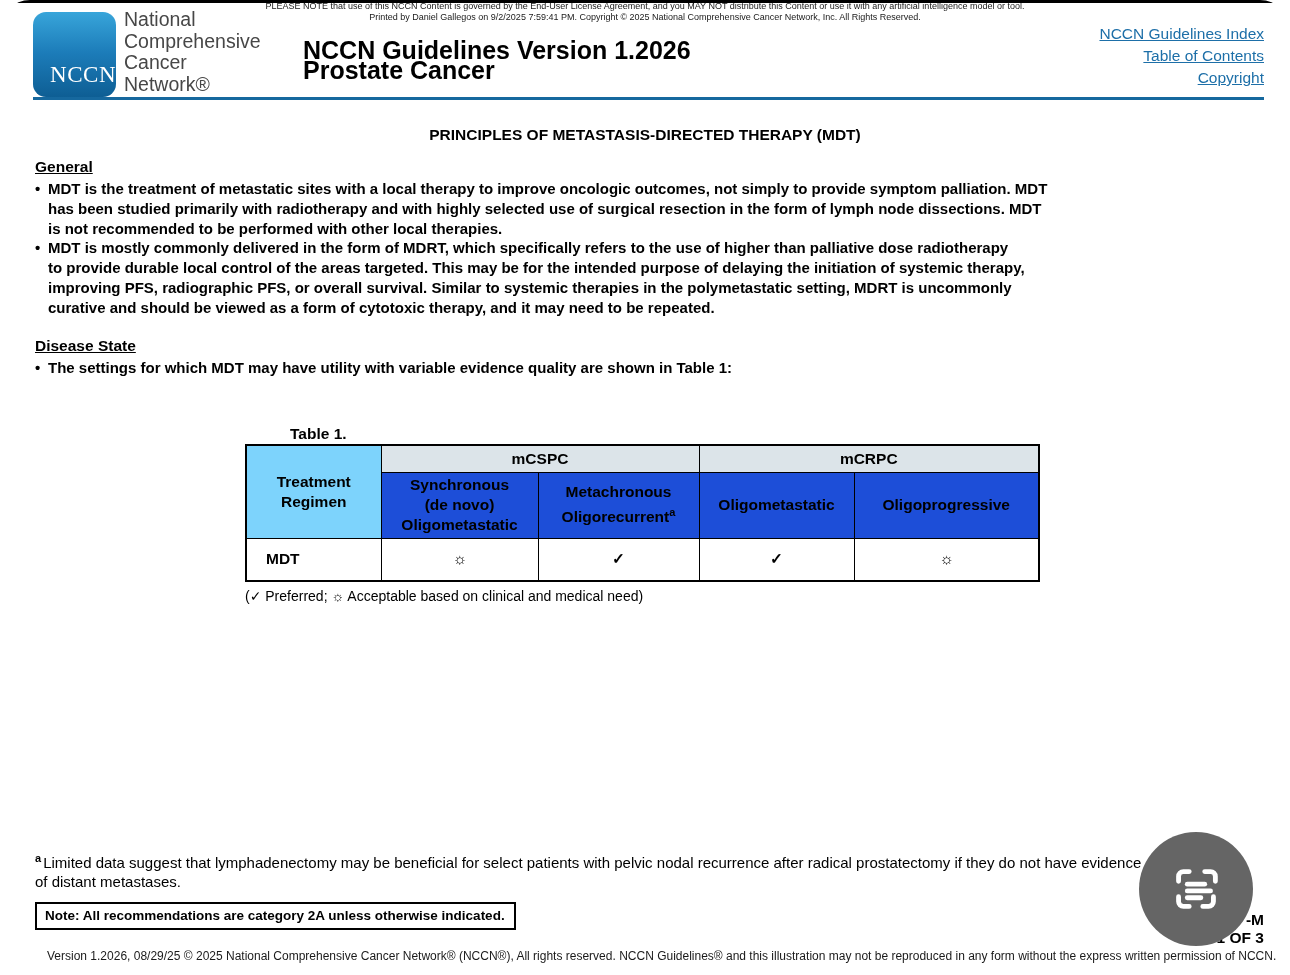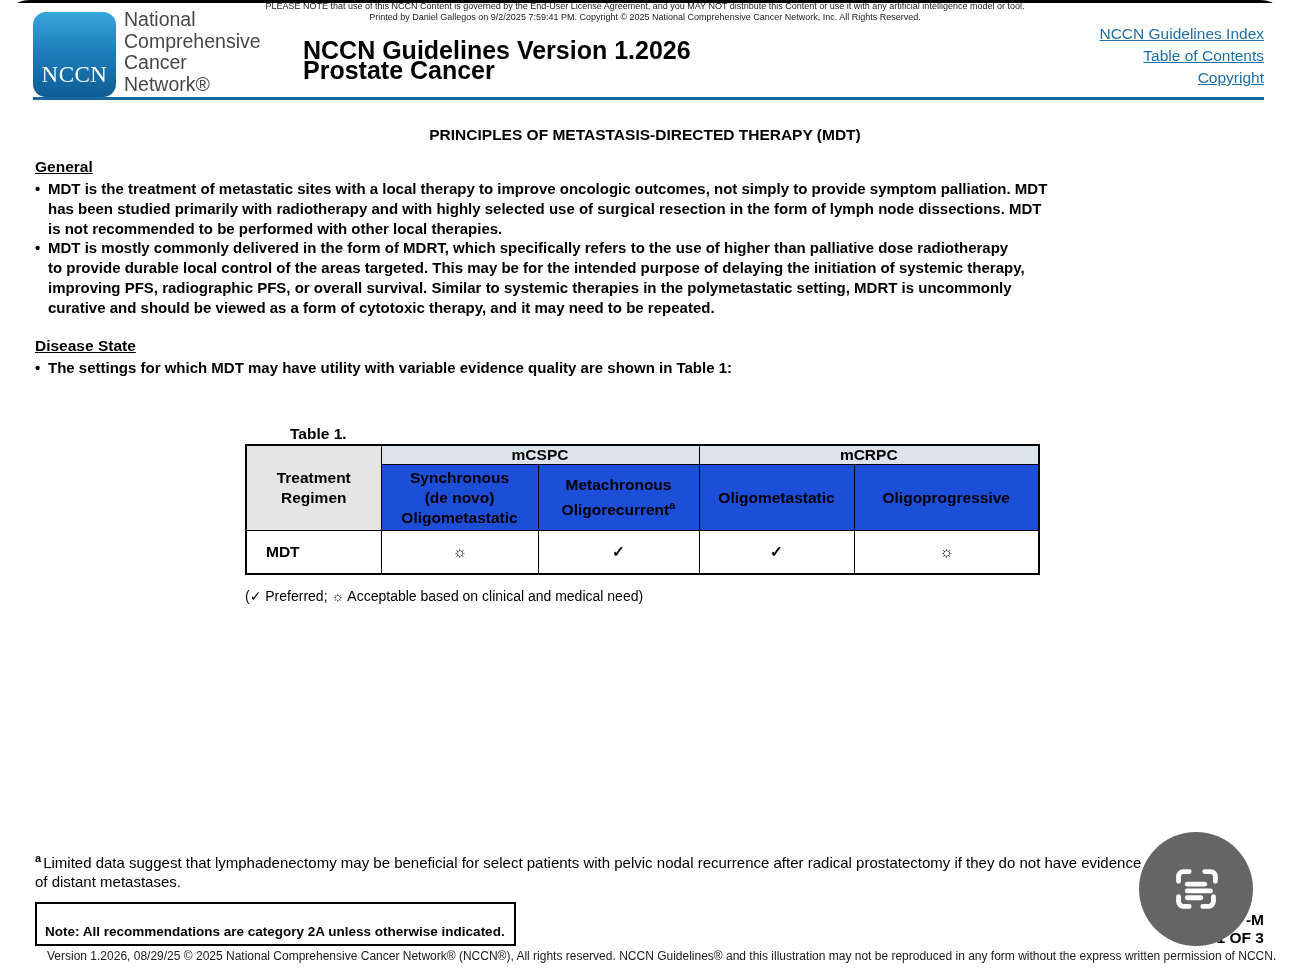--- a/index.html
+++ b/index.html
@@ -4,21 +4,21 @@
 <style>
   * { margin:0; padding:0; box-sizing:border-box; }
   html,body { width:1290px; height:975px; background:#fff; font-family:"Liberation Sans", sans-serif; color:#000; }
   .page { position:relative; width:1290px; height:975px; background:#fff; overflow:hidden;border-radius:30px; }
 
   .top-bar { position:absolute; top:0; left:0; width:1290px; height:3px; background:#000; z-index:6; }
   .notice { position:absolute; top:1px; left:0; width:100%; text-align:center; font-size:9px; line-height:10.5px; color:#1a1a1a; z-index:5; }
 
   .logo { position:absolute; left:33px; top:12px; width:83px; height:85px; border-radius:13px;
           background:linear-gradient(180deg,#38a5da 0%,#1c7cb9 48%,#0e5e94 100%);
-          display:flex; justify-content:center; align-items:flex-end; }
+          display:flex; justify-content:flex-end; align-items:flex-end; }
   .logo span { color:#fff; font-family:"Liberation Serif", serif; font-size:23px; padding-bottom:9px; letter-spacing:.5px; }
 
   .wordmark { position:absolute; left:124px; top:9px; font-size:19.5px; line-height:21.5px; color:#474747; white-space:pre-line; }
 
   .title1 { position:absolute; left:303px; top:36px; font-size:25px; font-weight:bold; }
   .title2 { position:absolute; left:303px; top:56px; font-size:25px; font-weight:bold; }
 
   .links { position:absolute; right:26px; top:23px; text-align:right; font-size:15.5px; line-height:22px; }
   .links a { display:block; color:#1d6fa8; text-decoration:underline; cursor:pointer; }
 
@@ -29,35 +29,35 @@
   .sec-head { position:absolute; left:35px; font-size:15.5px; font-weight:bold; text-decoration:underline; }
   .bullets { position:absolute; left:35px; width:1235px; }
   .bullet { display:flex; }
   .bullet .dot { width:13px; font-weight:bold; font-size:15px; line-height:19.8px; }
   .bullet .btext { white-space:pre-line; font-weight:bold; font-size:15px; line-height:19.8px; flex:1; }
 
   .tbl-label { position:absolute; left:246px; top:425px; font-size:15.5px; font-weight:bold;margin-left:44px; }
   table.t1 { position:absolute; left:245px; top:444px; border-collapse:collapse; table-layout:fixed; }
   table.t1 td { border:1.6px solid #000; text-align:center; vertical-align:middle; font-size:15.5px; font-weight:bold; }
   table.t1 { border:2px solid #000; }
-  .ghead { background:#dce4e9; height:19px; font-size:16px; }
-  .corner { background:#e5e5e5; }
+  .ghead { background:#dce4e9; height:27px; font-size:16px; }
+  .corner { background:#7dd3fc; }
   tr.sub td { background:#1d4ed8; height:66px; white-space:pre-line; line-height:20px; }
   tr.vals td { height:43px; }
   td.rowlabel { text-align:left !important; padding-left:19px; }
   td.val { font-size:17px; font-weight:normal; }
   sup { font-size:11px; }
 
   .legend { position:absolute; left:245px; top:588px; font-size:14px; }
 
   .footnote { position:absolute; left:35px; top:849px; width:1235px; font-size:15px; line-height:19px; }
   .footnote .ftext { white-space:pre-line; display:inline; }
   .footnote sup { font-weight:bold; font-size:11px; vertical-align:super; margin-right:2px; }
 
-  .note-box { position:absolute; left:35px; top:902px; border:2px solid #000; padding:20px 9px 5px 8px; font-size:13.5px; font-weight:bold; background:#fff; }
+  .note-box { position:absolute; left:35px; top:902px; border:2px solid #000; padding:4px 9px 5px 8px; font-size:13.5px; font-weight:bold; background:#fff; }
 
   .page-label { position:absolute; right:26px; top:911px; text-align:right; font-size:15.5px; font-weight:bold; line-height:18px; z-index:2; }
 
   .version-line { position:absolute; left:47px; top:949px; font-size:12px; color:#1a1a1a; }
 
   .scan-fab { position:absolute; left:1139px; top:832px; width:114px; height:114px; border-radius:50%;
               background:#656565; z-index:10; display:flex; align-items:center; justify-content:center; cursor:pointer; }
 </style>
 </head>
 <body>

